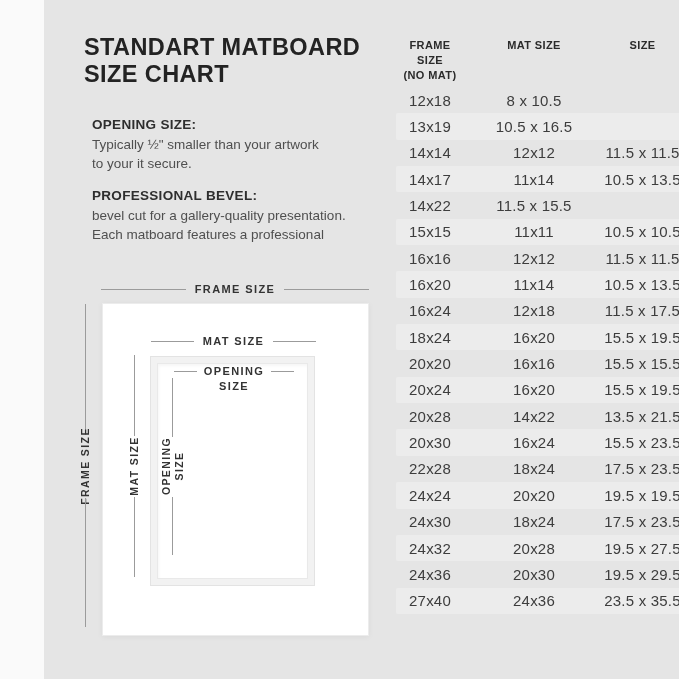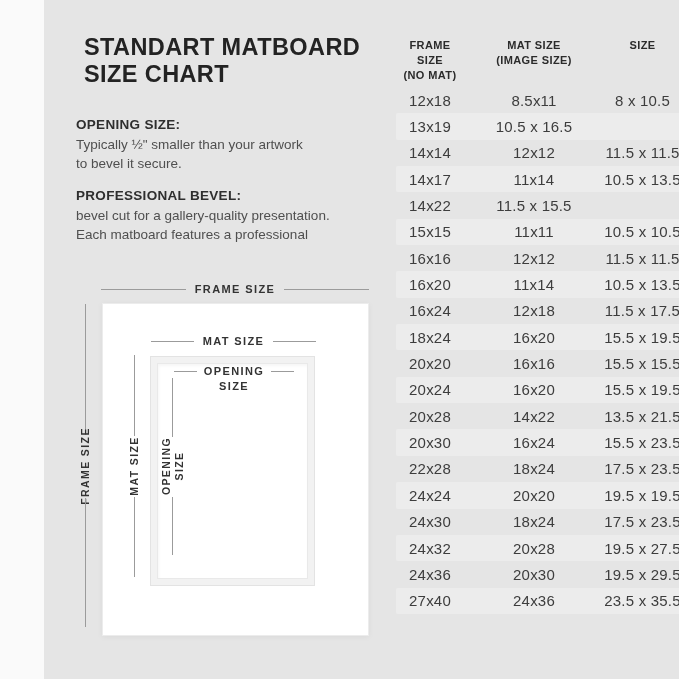--- a/index.html
+++ b/index.html
@@ -13,21 +13,21 @@
     color: #242424;
     overflow: hidden;
     margin-left: 44px;
   }
   
   .title {
     position: absolute; left: 40px; top: 34px;
     font-size: 23.5px; line-height: 27px; font-weight: 700;
     letter-spacing: 0.4px; color: #232323;
   }
-  .section { position: absolute; left: 32px; }
+  .section { position: absolute; left: 48px; }
   .section-heading {
     font-size: 13.5px; font-weight: 700; letter-spacing: 0.3px;
     color: #2e2e2e; margin-bottom: 4px;
   }
   .section-body { font-size: 13.5px; line-height: 18.5px; color: #4f4f4f; white-space: nowrap; }
   #section-opening { top: 117px; }
   #section-bevel { top: 188px; }
 
   
   .h-label-row { position: absolute; display: flex; align-items: center; }
@@ -87,21 +87,21 @@
 <div class="page">
 
   <div class="title">
     <div>STANDART MATBOARD</div>
     <div>SIZE CHART</div>
   </div>
 
   <div class="section" id="section-opening">
     <div class="section-heading">OPENING SIZE:</div>
     <div class="section-body">Typically ½" smaller than your artwork</div>
-    <div class="section-body">to bevel it secure.</div>
+    <div class="section-body">to your it secure.</div>
   </div>
 
   <div class="section" id="section-bevel">
     <div class="section-heading">PROFESSIONAL BEVEL:</div>
     <div class="section-body">bevel cut for a gallery-quality presentation.</div>
     <div class="section-body">Each matboard features a professional</div>
   </div>
 
   <div>
 
@@ -147,31 +147,29 @@
 
   </div>
 
   <div class="thead">
     <div class="th">
       <div>FRAME SIZE</div>
       <div>(NO MAT)</div>
     </div>
     <div class="th">
       <div>MAT SIZE</div>
-      <div>(IMAGE SIZE)</div>
     </div>
     <div class="th">
       <div>SIZE</div>
     </div>
   </div>
 
   <div class="trows" id="table-rows">
       <div class="trow">
         <span class="tcell">12x18</span>
-        <span class="tcell">8.5x11</span>
         <span class="tcell">8 x 10.5</span>
       </div>
       <div class="trow striped">
         <span class="tcell">13x19</span>
         <span class="tcell">10.5 x 16.5</span>
       </div>
       <div class="trow">
         <span class="tcell">14x14</span>
         <span class="tcell">12x12</span>
         <span class="tcell">11.5 x 11.5</span>

